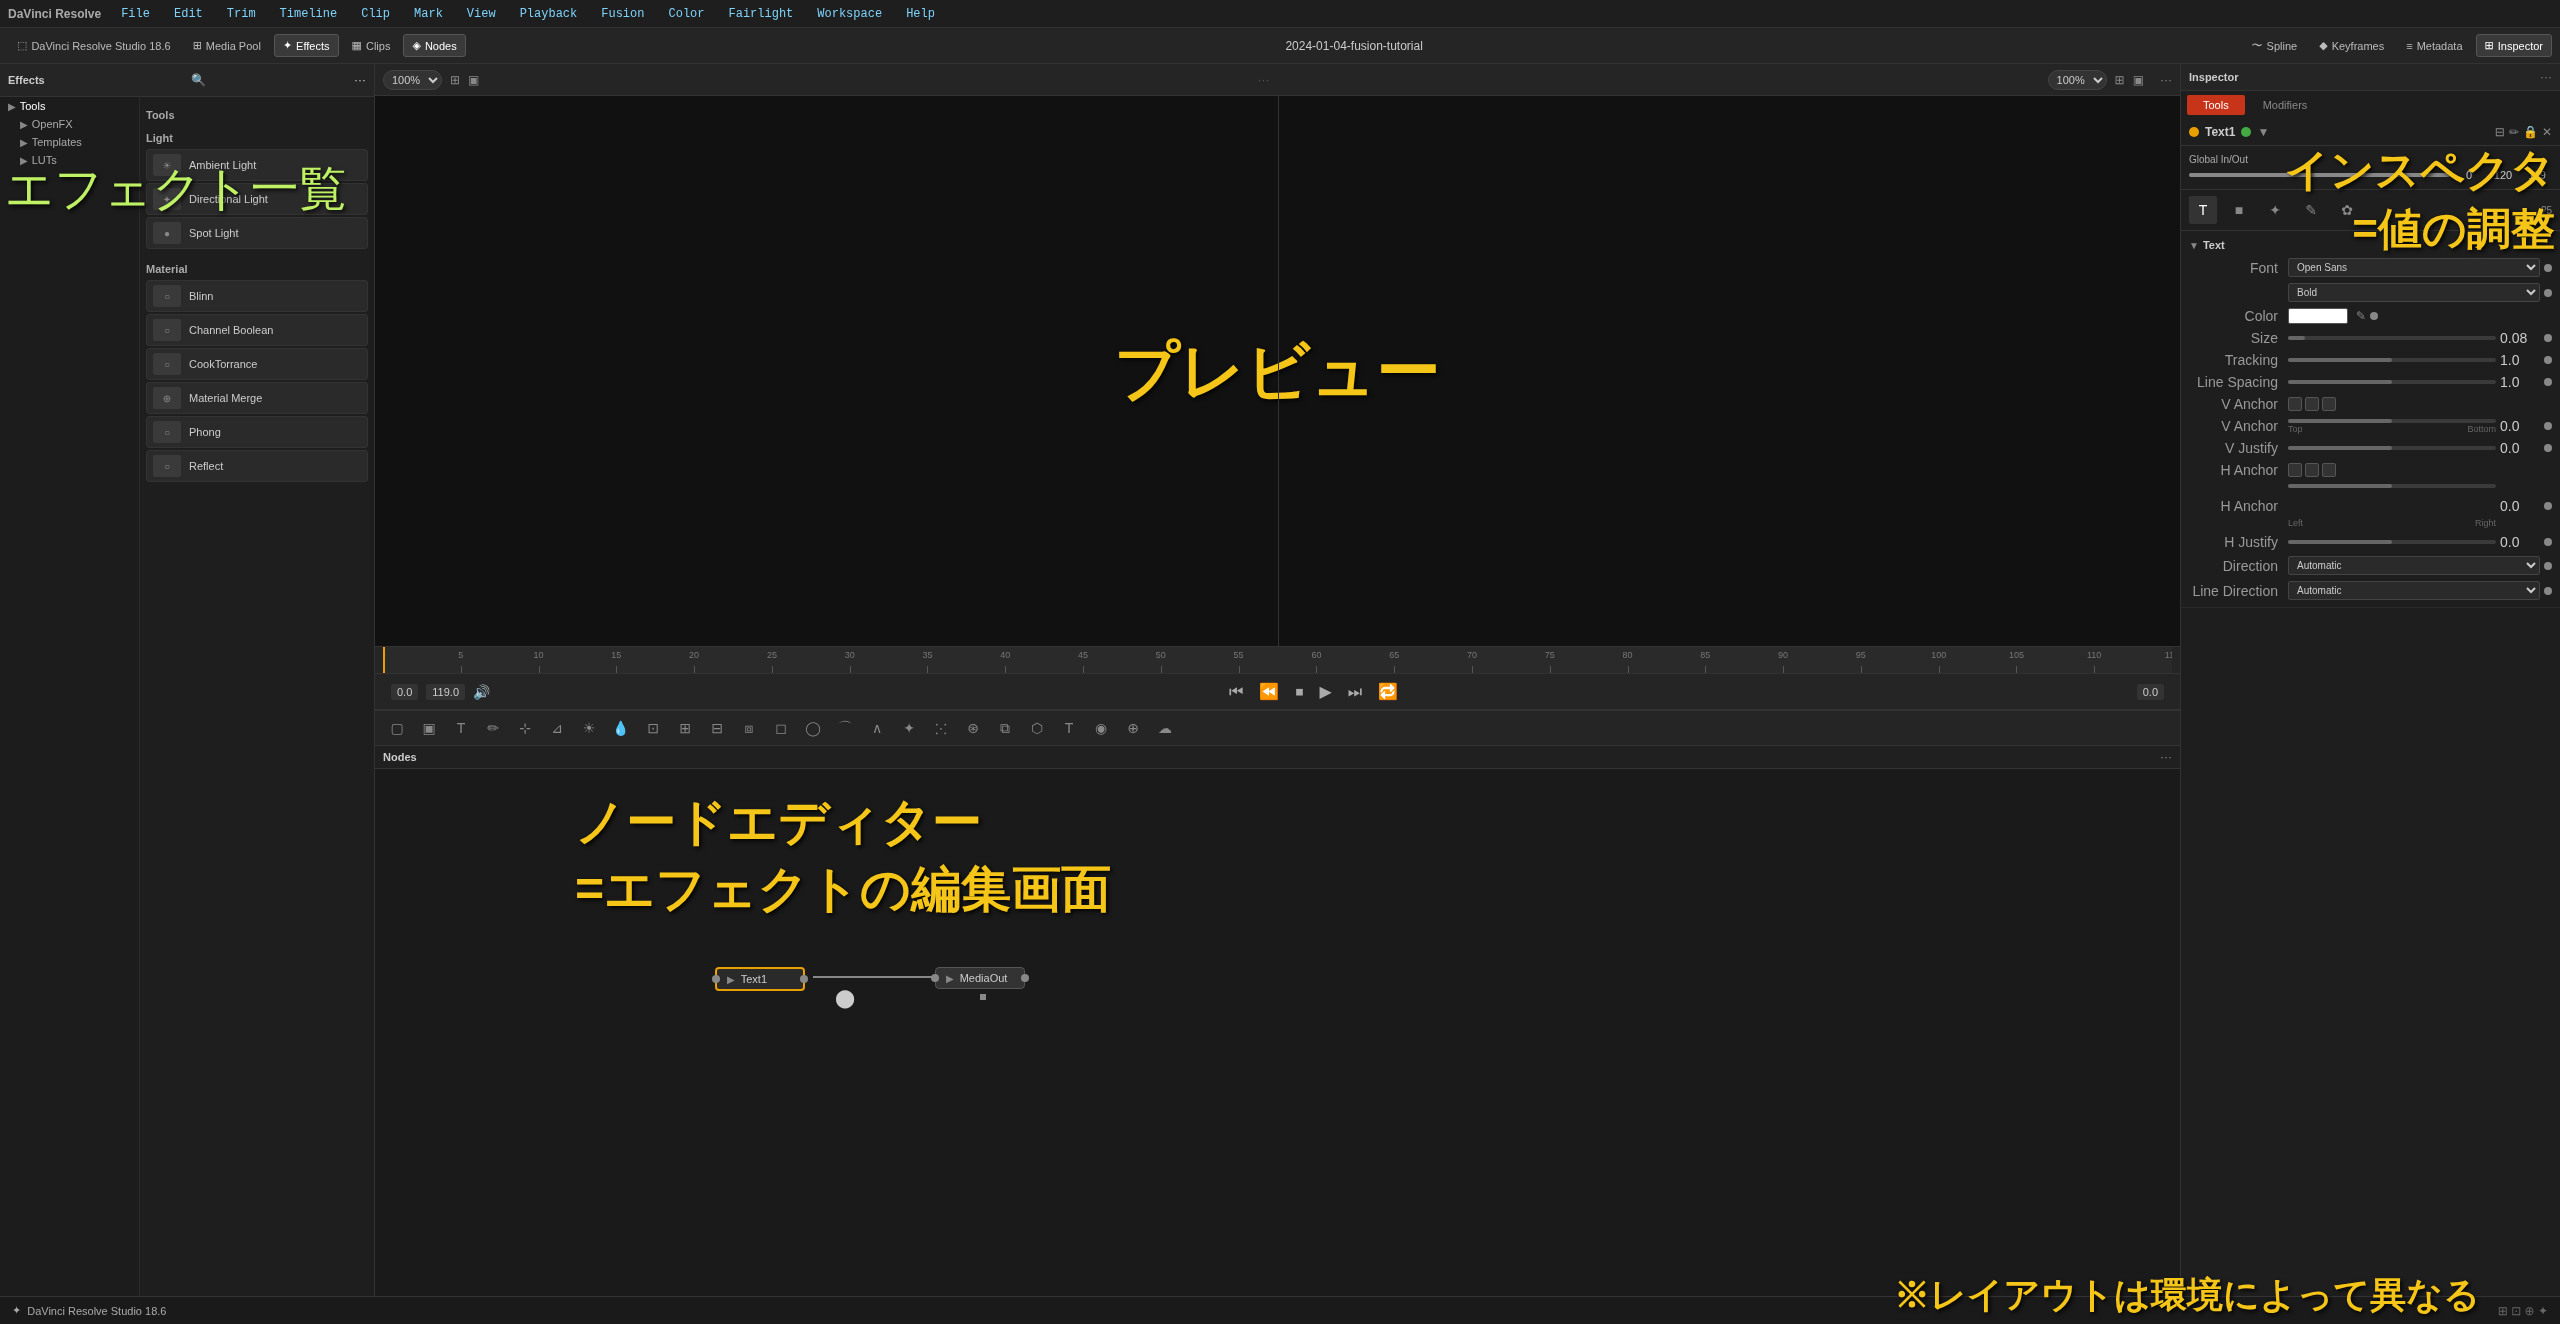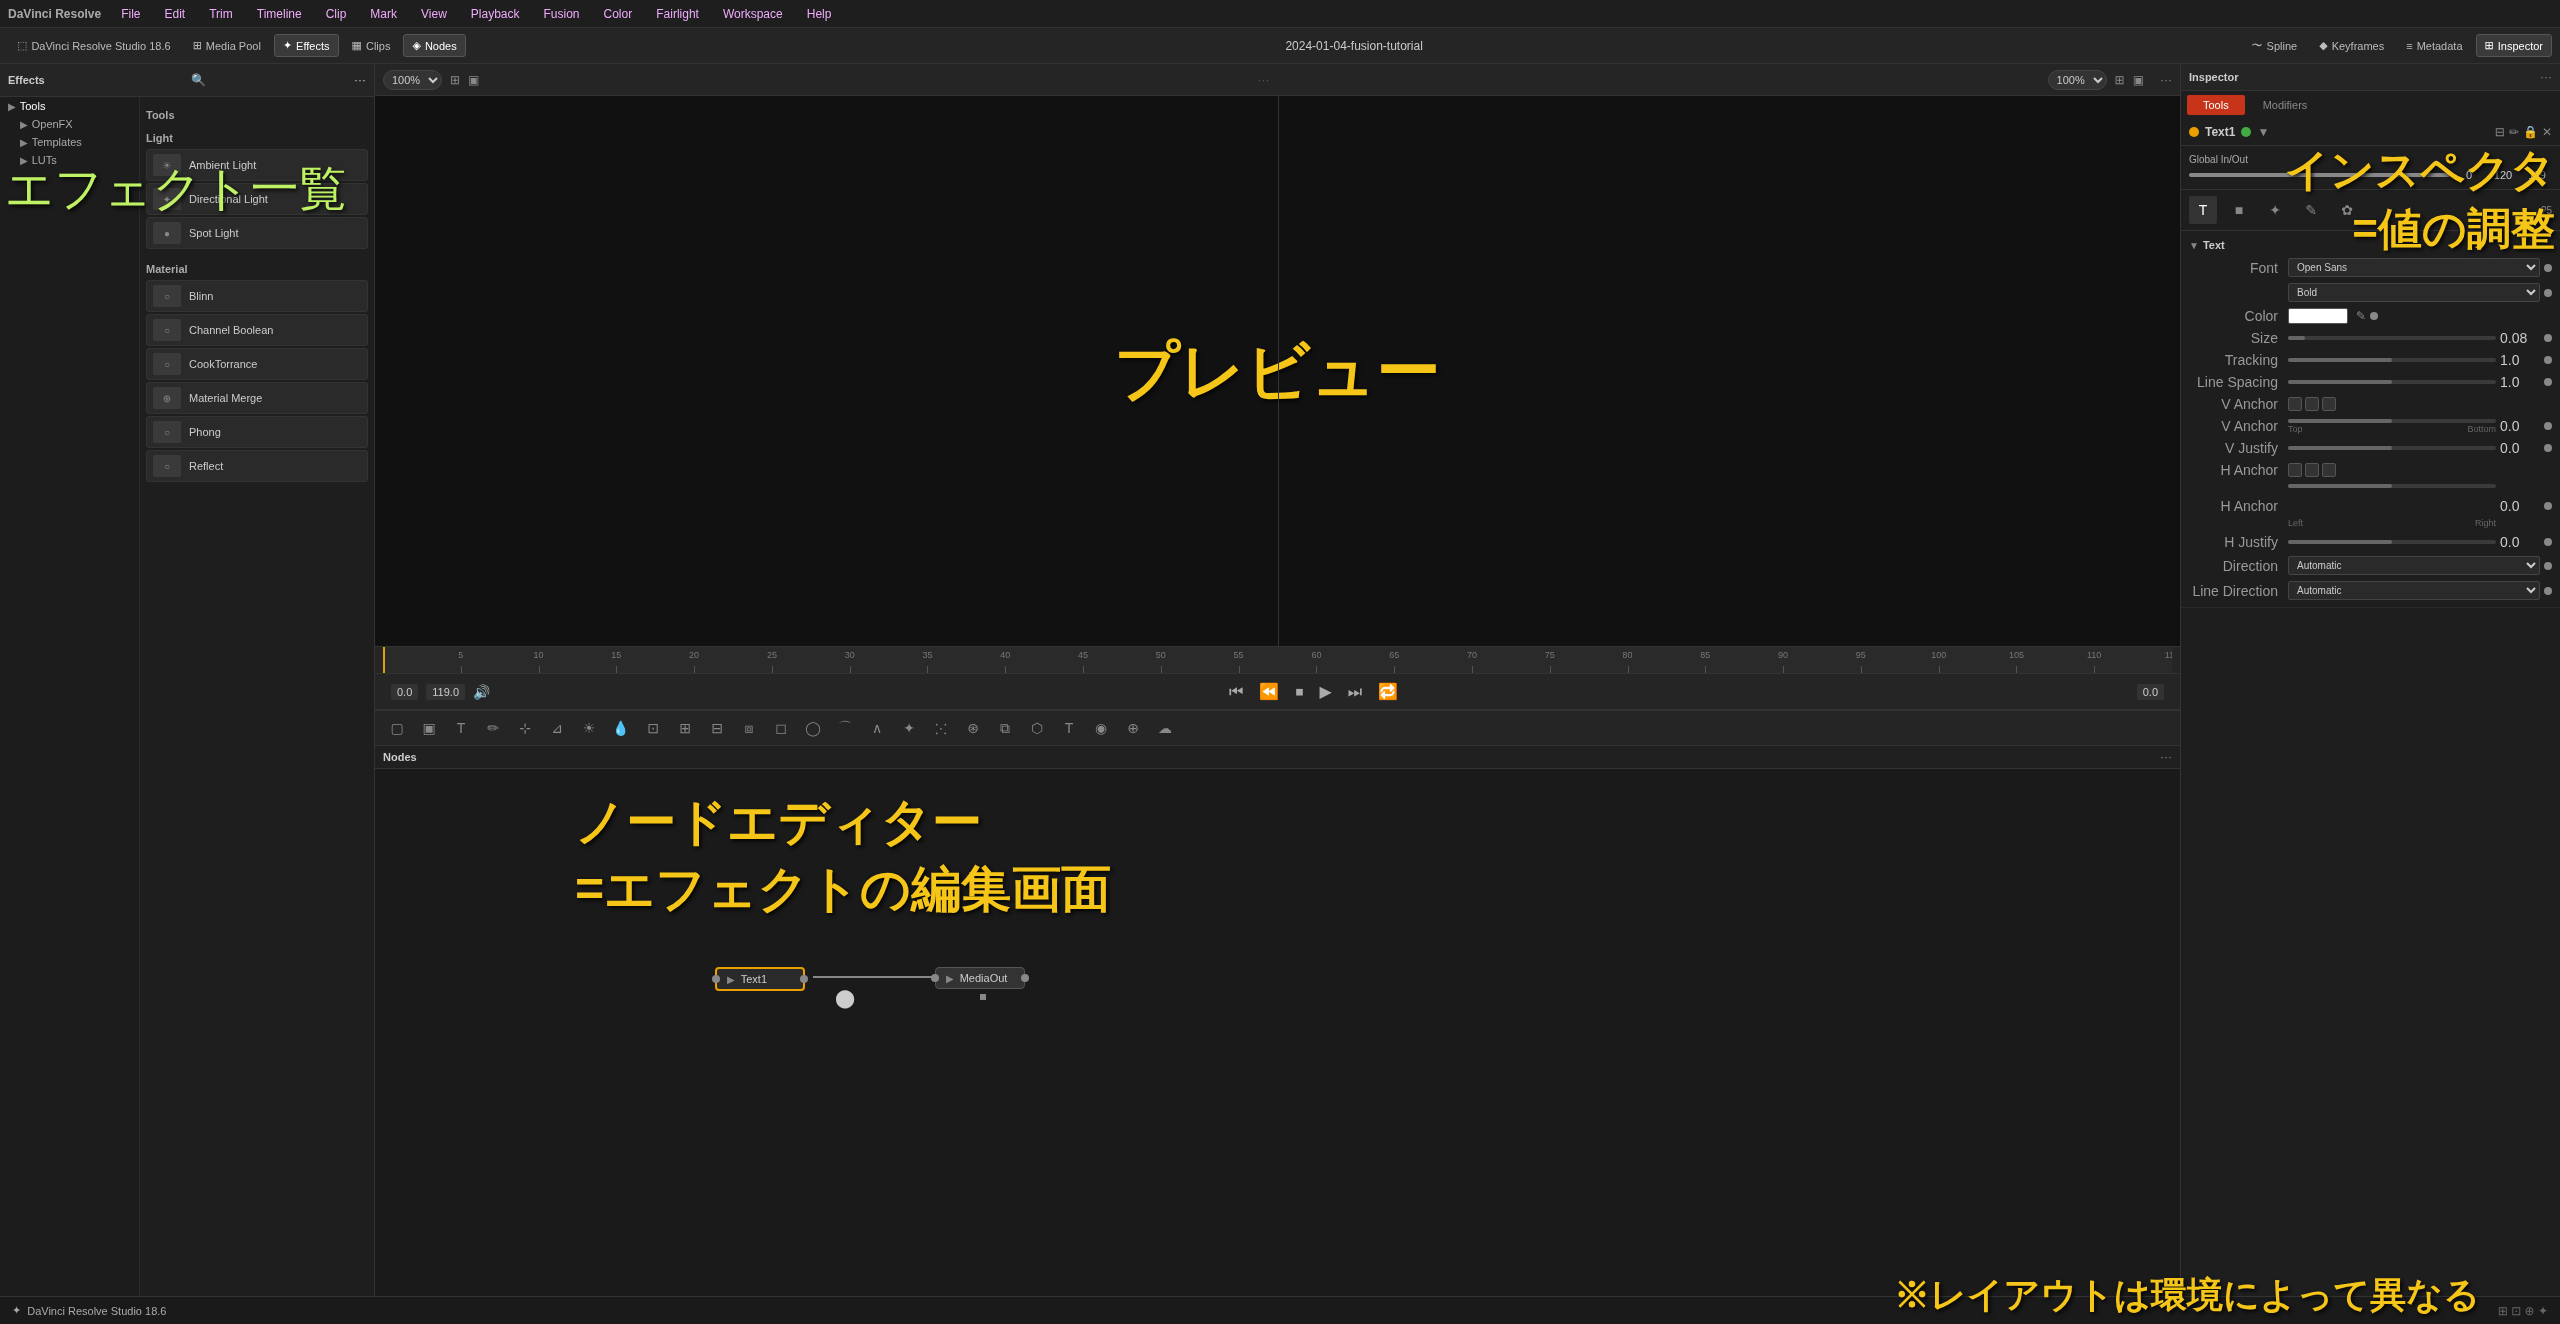--- a/index.html
+++ b/index.html
@@ -5,21 +5,21 @@
     * { box-sizing: border-box; margin: 0; padding: 0; }
     body { background: #1a1a1a; color: #ccc; font-family: 'Arial', sans-serif; font-size: 12px; width: 2560px; height: 1324px; overflow: hidden; }
 
     
     .menu-bar {
       display: flex; align-items: center; height: 28px;
       background: #1e1e1e; border-bottom: 1px solid #333;
       padding: 0 8px; gap: 16px;
     }
     .menu-bar-logo { color: #aaa; font-size: 12px; font-weight: bold; }
-    .menu-item { color: #f0abfc; font-size: 12px; cursor: pointer; padding: 2px 4px; }
+    .menu-item { color: #7dd3fc; font-size: 12px; cursor: pointer; padding: 2px 4px; font-family: Liberation Mono, monospace; }
 
     
     .toolbar {
       display: flex; align-items: center; height: 36px;
       background: #252525; border-bottom: 1px solid #333;
       padding: 0 8px; gap: 4px;
     }
     .toolbar-btn {
       display: flex; align-items: center; gap: 4px;
       color: #bbb; font-size: 11px; padding: 4px 8px;

